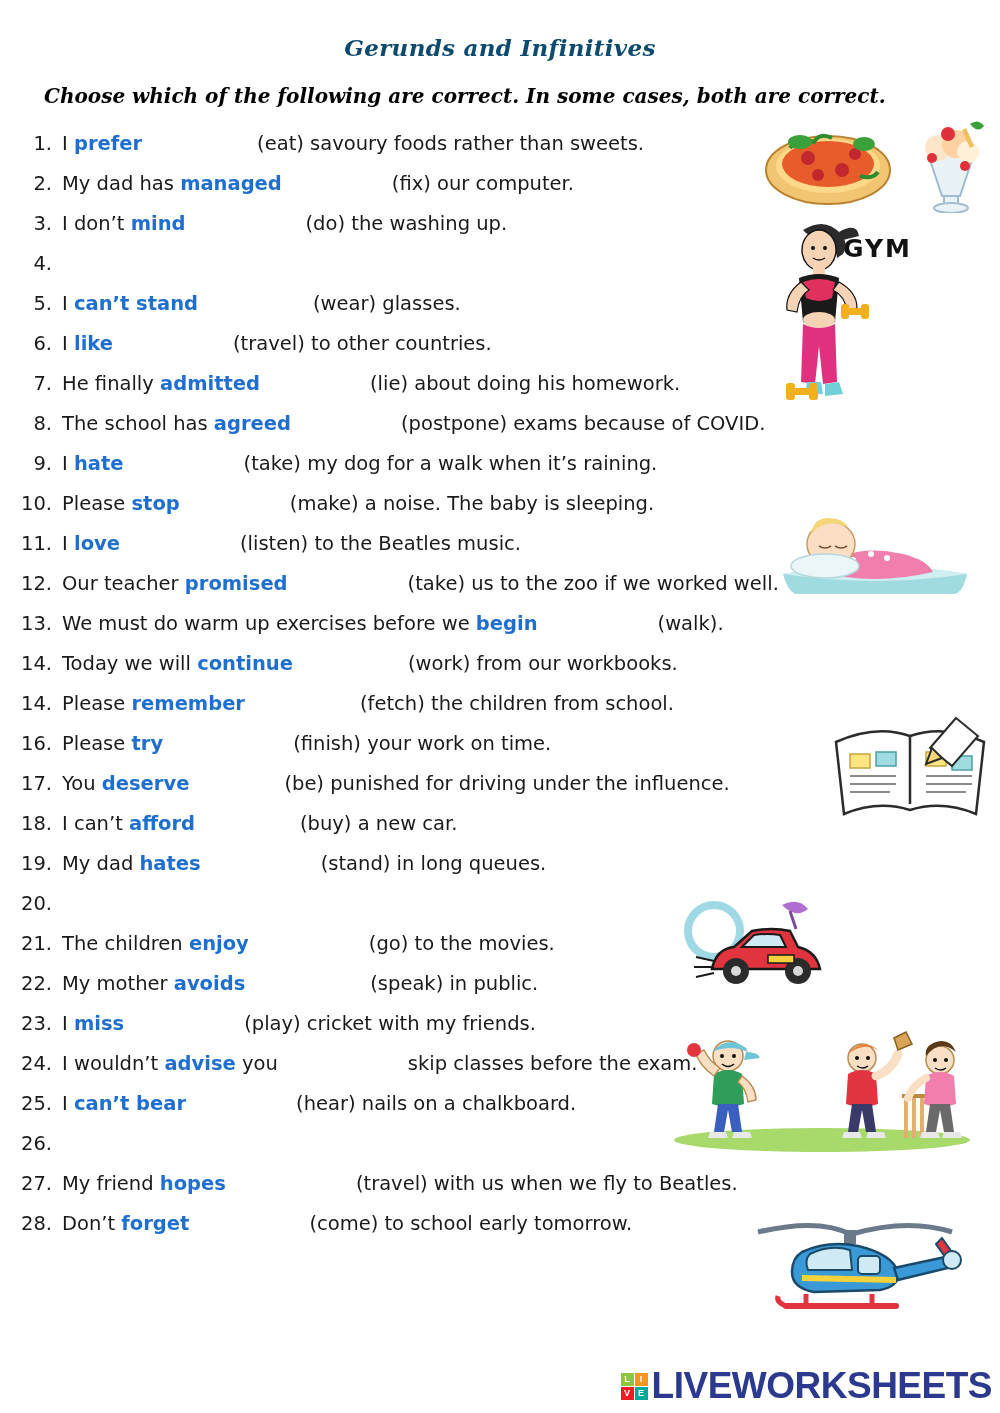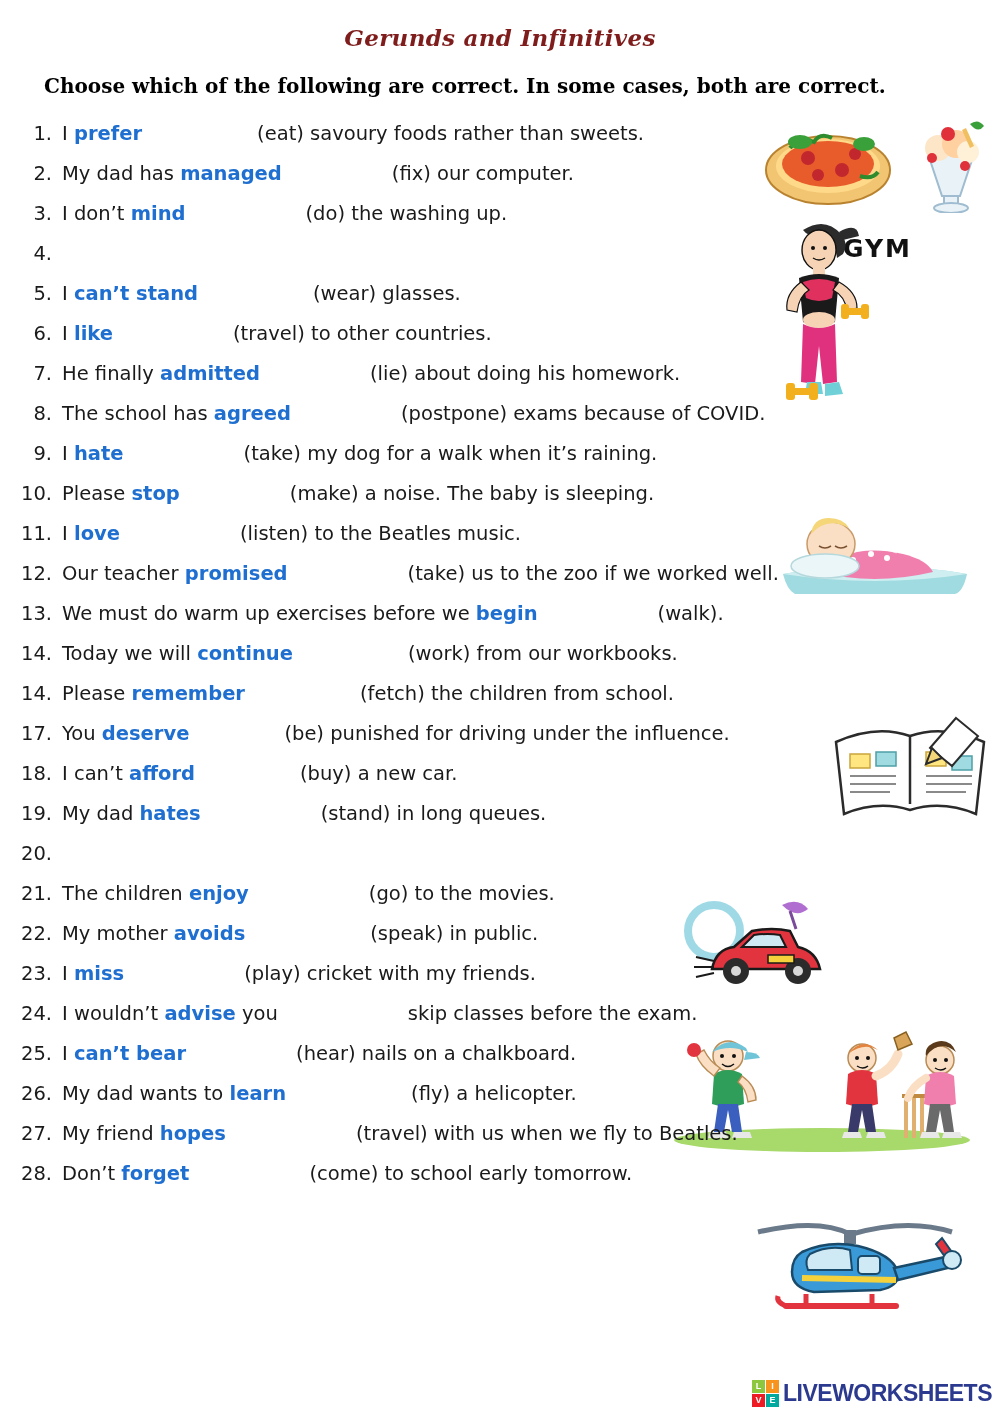--- a/index.html
+++ b/index.html
@@ -18,27 +18,28 @@
     position: relative;
     width: 1000px;
     height: 1413px;
   }
   .title {
     text-align: center;
     font-family: "DejaVu Serif", serif;
     font-weight: bold;
     font-style: italic;
     font-size: 23px;
-    color: #7f1d1d;
-    padding-top: 24px;
+    color: #0c4a6e;
+    padding-top: 34px;
     letter-spacing: 0.3px;
   }
   .instructions {
     font-family: "DejaVu Serif", serif;
     font-weight: bold;
+    font-style: italic;
     font-size: 20px;
     color: #000;
     margin: 22px 40px 0 44px;
     line-height: 1.35;
   }
   .items {
     margin: 14px 0 0 0;
     padding: 0;
     list-style: none;
     position: relative;
@@ -114,21 +115,21 @@
     line-height: 13px;
     font-family: "Liberation Sans", sans-serif;
   }
   .lw-b1 { background: #8dc63f; }
   .lw-b2 { background: #f7941e; }
   .lw-b3 { background: #ed1c24; }
   .lw-b4 { background: #00a99d; }
   .lw-text {
     font-family: "Liberation Sans", sans-serif;
     font-weight: bold;
-    font-size: 23px;
+    font-size: 37px;
     color: #2b3a8f;
     letter-spacing: -0.5px;
   }
 </style>
 </head>
 <body>
 
 <div class="page">
 
   <div class="art art-food">
@@ -378,20 +379,24 @@
     </li>
     <li class="item">
       <span class="num">14.</span>
       <span class="txt"><span>Today we will </span><span class="verb">continue</span><span class="gap" style="width:115px"></span><span>(work) from our workbooks.</span></span>
     </li>
     <li class="item">
       <span class="num">14.</span>
       <span class="txt"><span>Please </span><span class="verb">remember</span><span class="gap" style="width:115px"></span><span>(fetch) the children from school.</span></span>
     </li>
     <li class="item">
+      <span class="num">16.</span>
+      <span class="txt"><span>Please </span><span class="verb">try</span><span class="gap" style="width:130px"></span><span>(finish) your work on time.</span></span>
+    </li>
+    <li class="item">
       <span class="num">17.</span>
       <span class="txt"><span>You </span><span class="verb">deserve</span><span class="gap" style="width:95px"></span><span>(be) punished for driving under the influence.</span></span>
     </li>
     <li class="item">
       <span class="num">18.</span>
       <span class="txt"><span>I can’t </span><span class="verb">afford</span><span class="gap" style="width:105px"></span><span>(buy) a new car.</span></span>
     </li>
     <li class="item">
       <span class="num">19.</span>
       <span class="txt"><span>My dad </span><span class="verb">hates</span><span class="gap" style="width:120px"></span><span>(stand) in long queues.</span></span>
@@ -414,21 +419,20 @@
     <li class="item">
       <span class="num">24.</span>
       <span class="txt"><span>I wouldn’t </span><span class="verb">advise</span>&nbsp;<span>you</span><span class="gap" style="width:130px"></span><span>skip classes before the exam.</span></span>
     </li>
     <li class="item">
       <span class="num">25.</span>
       <span class="txt"><span>I </span><span class="verb">can’t bear</span><span class="gap" style="width:110px"></span><span>(hear) nails on a chalkboard.</span></span>
     </li>
     <li class="item">
       <span class="num">26.</span>
-      <span class="txt"><span>My dad wants to </span><span class="verb">learn</span><span class="gap" style="width:125px"></span><span>(fly) a helicopter.</span></span>
     </li>
     <li class="item">
       <span class="num">27.</span>
       <span class="txt"><span>My friend </span><span class="verb">hopes</span><span class="gap" style="width:130px"></span><span>(travel) with us when we fly to Beatles.</span></span>
     </li>
     <li class="item">
       <span class="num">28.</span>
       <span class="txt"><span>Don’t </span><span class="verb">forget</span><span class="gap" style="width:120px"></span><span>(come) to school early tomorrow.</span></span>
     </li>
   </ul>

